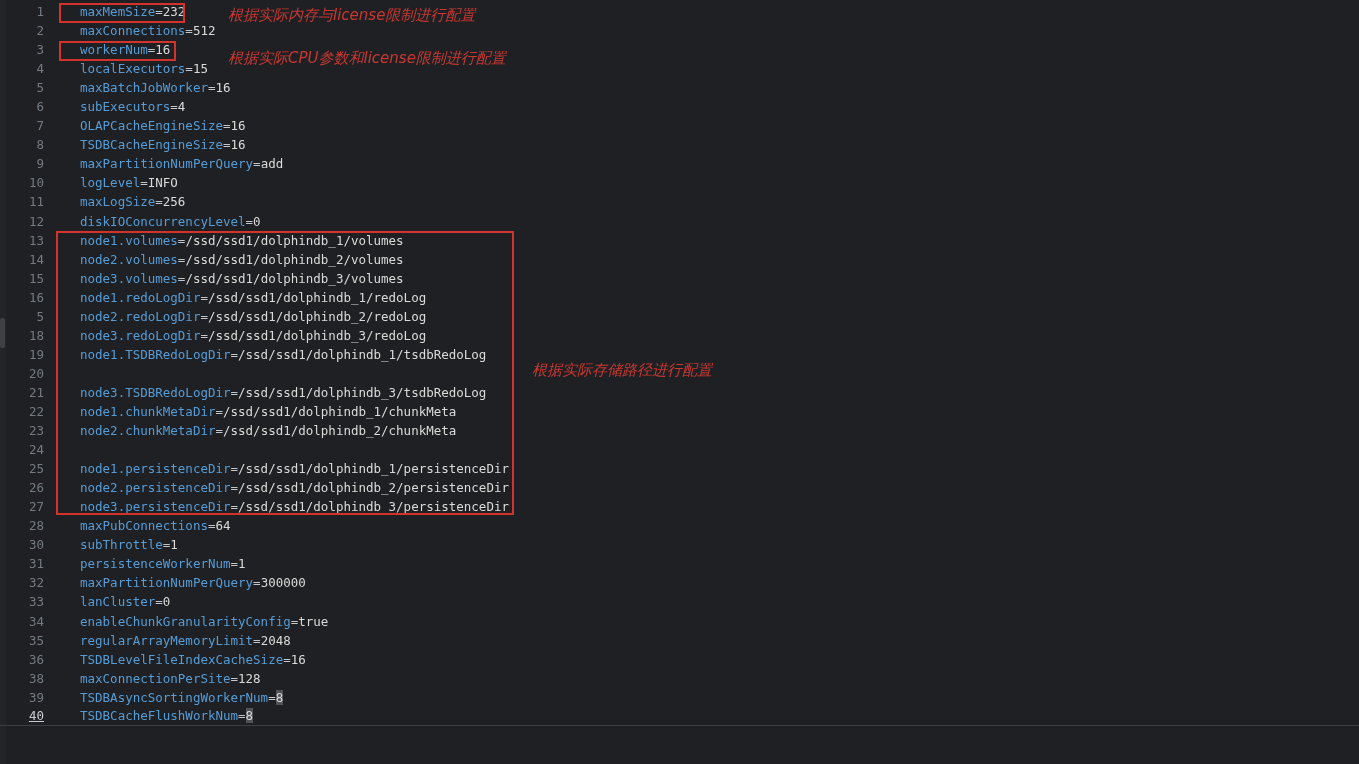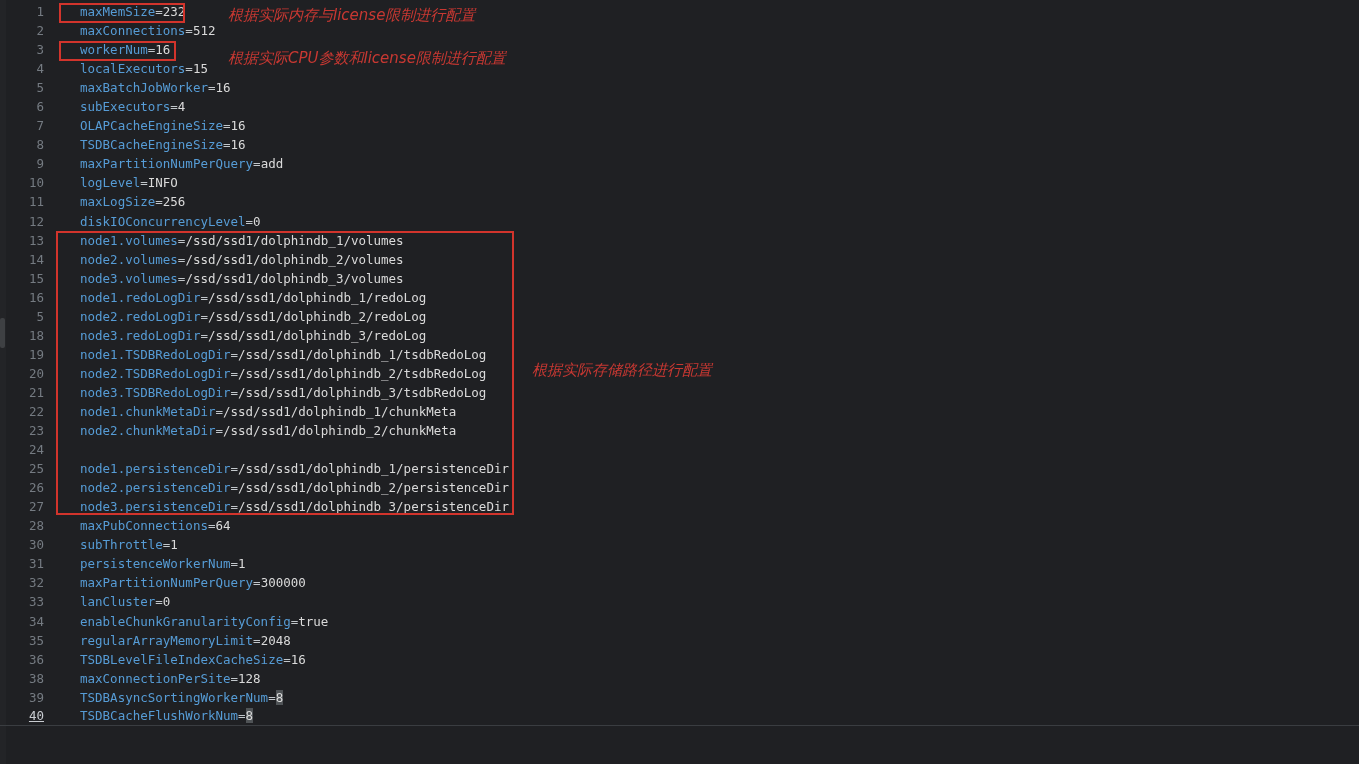--- a/index.html
+++ b/index.html
@@ -162,21 +162,20 @@
     <span class="content"><span class="k">node3.redoLogDir</span><span class="eq">=</span><span class="v">/ssd/ssd1/dolphindb_3/redoLog</span></span>
   </div>
 
   <div class="row">
     <span class="num">19</span>
     <span class="content"><span class="k">node1.TSDBRedoLogDir</span><span class="eq">=</span><span class="v">/ssd/ssd1/dolphindb_1/tsdbRedoLog</span></span>
   </div>
 
   <div class="row">
     <span class="num">20</span>
-    <span class="content"><span class="k">node2.TSDBRedoLogDir</span><span class="eq">=</span><span class="v">/ssd/ssd1/dolphindb_2/tsdbRedoLog</span></span>
   </div>
 
   <div class="row">
     <span class="num">21</span>
     <span class="content"><span class="k">node3.TSDBRedoLogDir</span><span class="eq">=</span><span class="v">/ssd/ssd1/dolphindb_3/tsdbRedoLog</span></span>
   </div>
 
   <div class="row">
     <span class="num">22</span>
     <span class="content"><span class="k">node1.chunkMetaDir</span><span class="eq">=</span><span class="v">/ssd/ssd1/dolphindb_1/chunkMeta</span></span>

